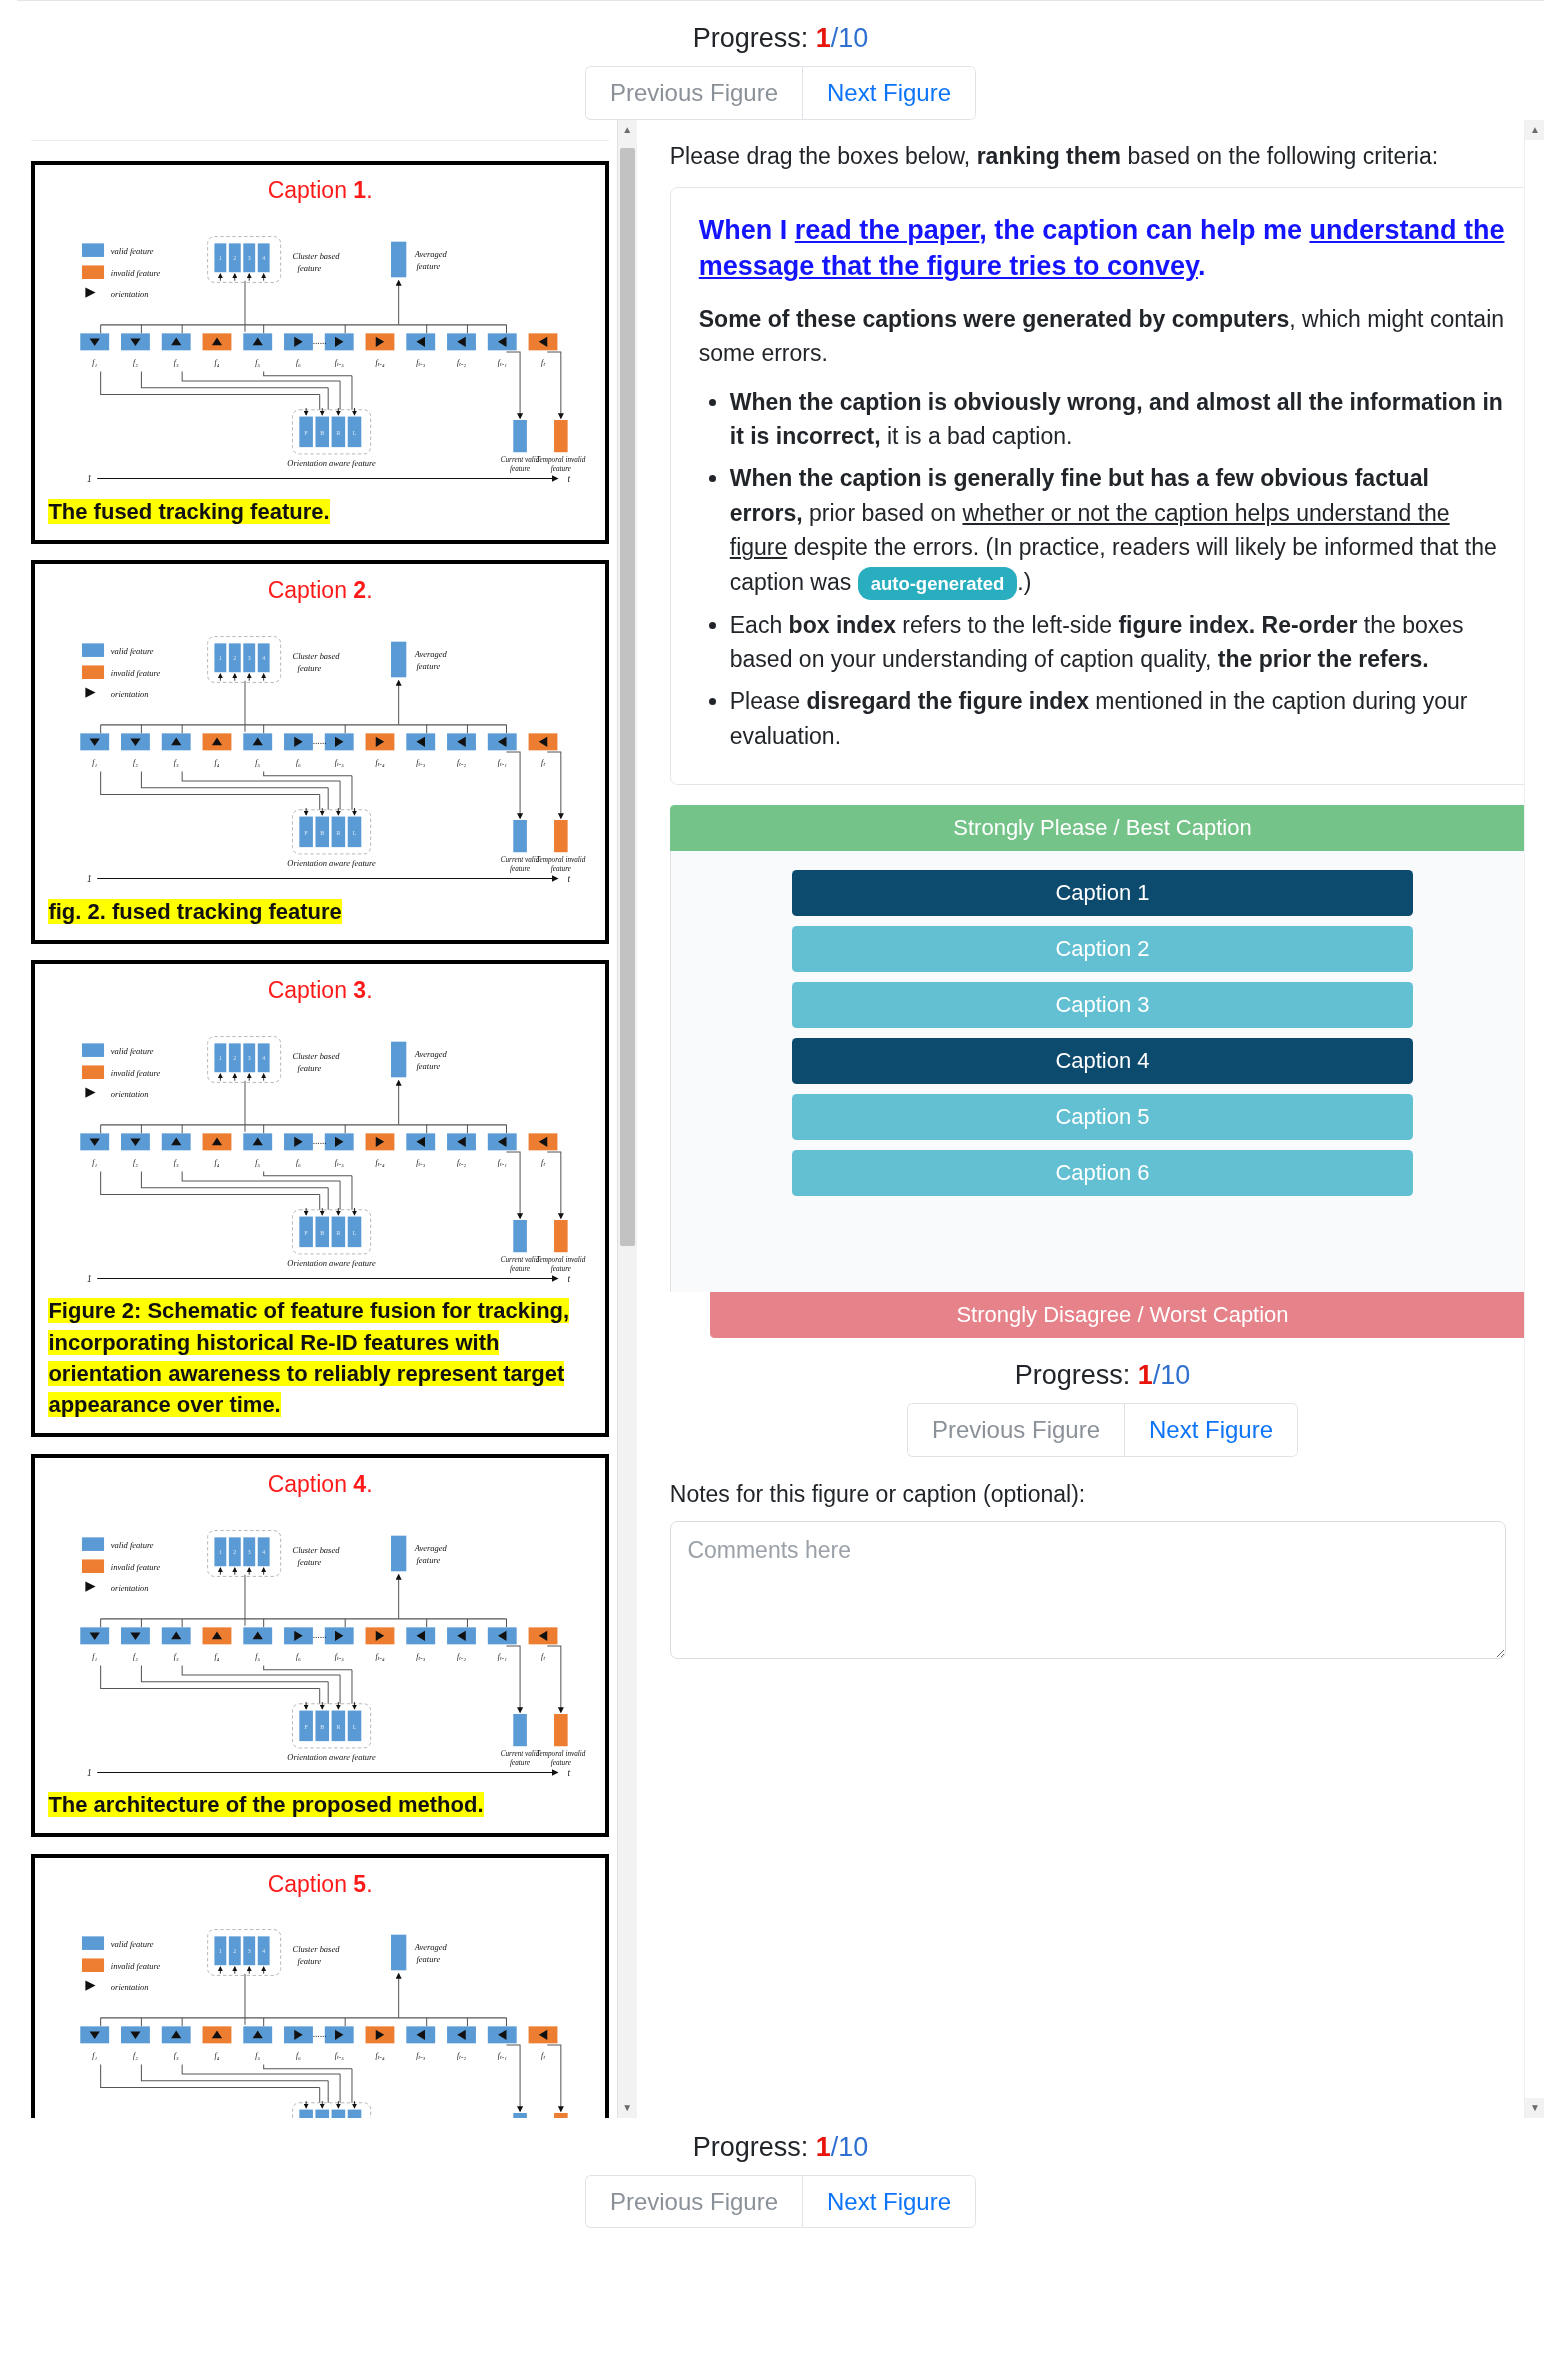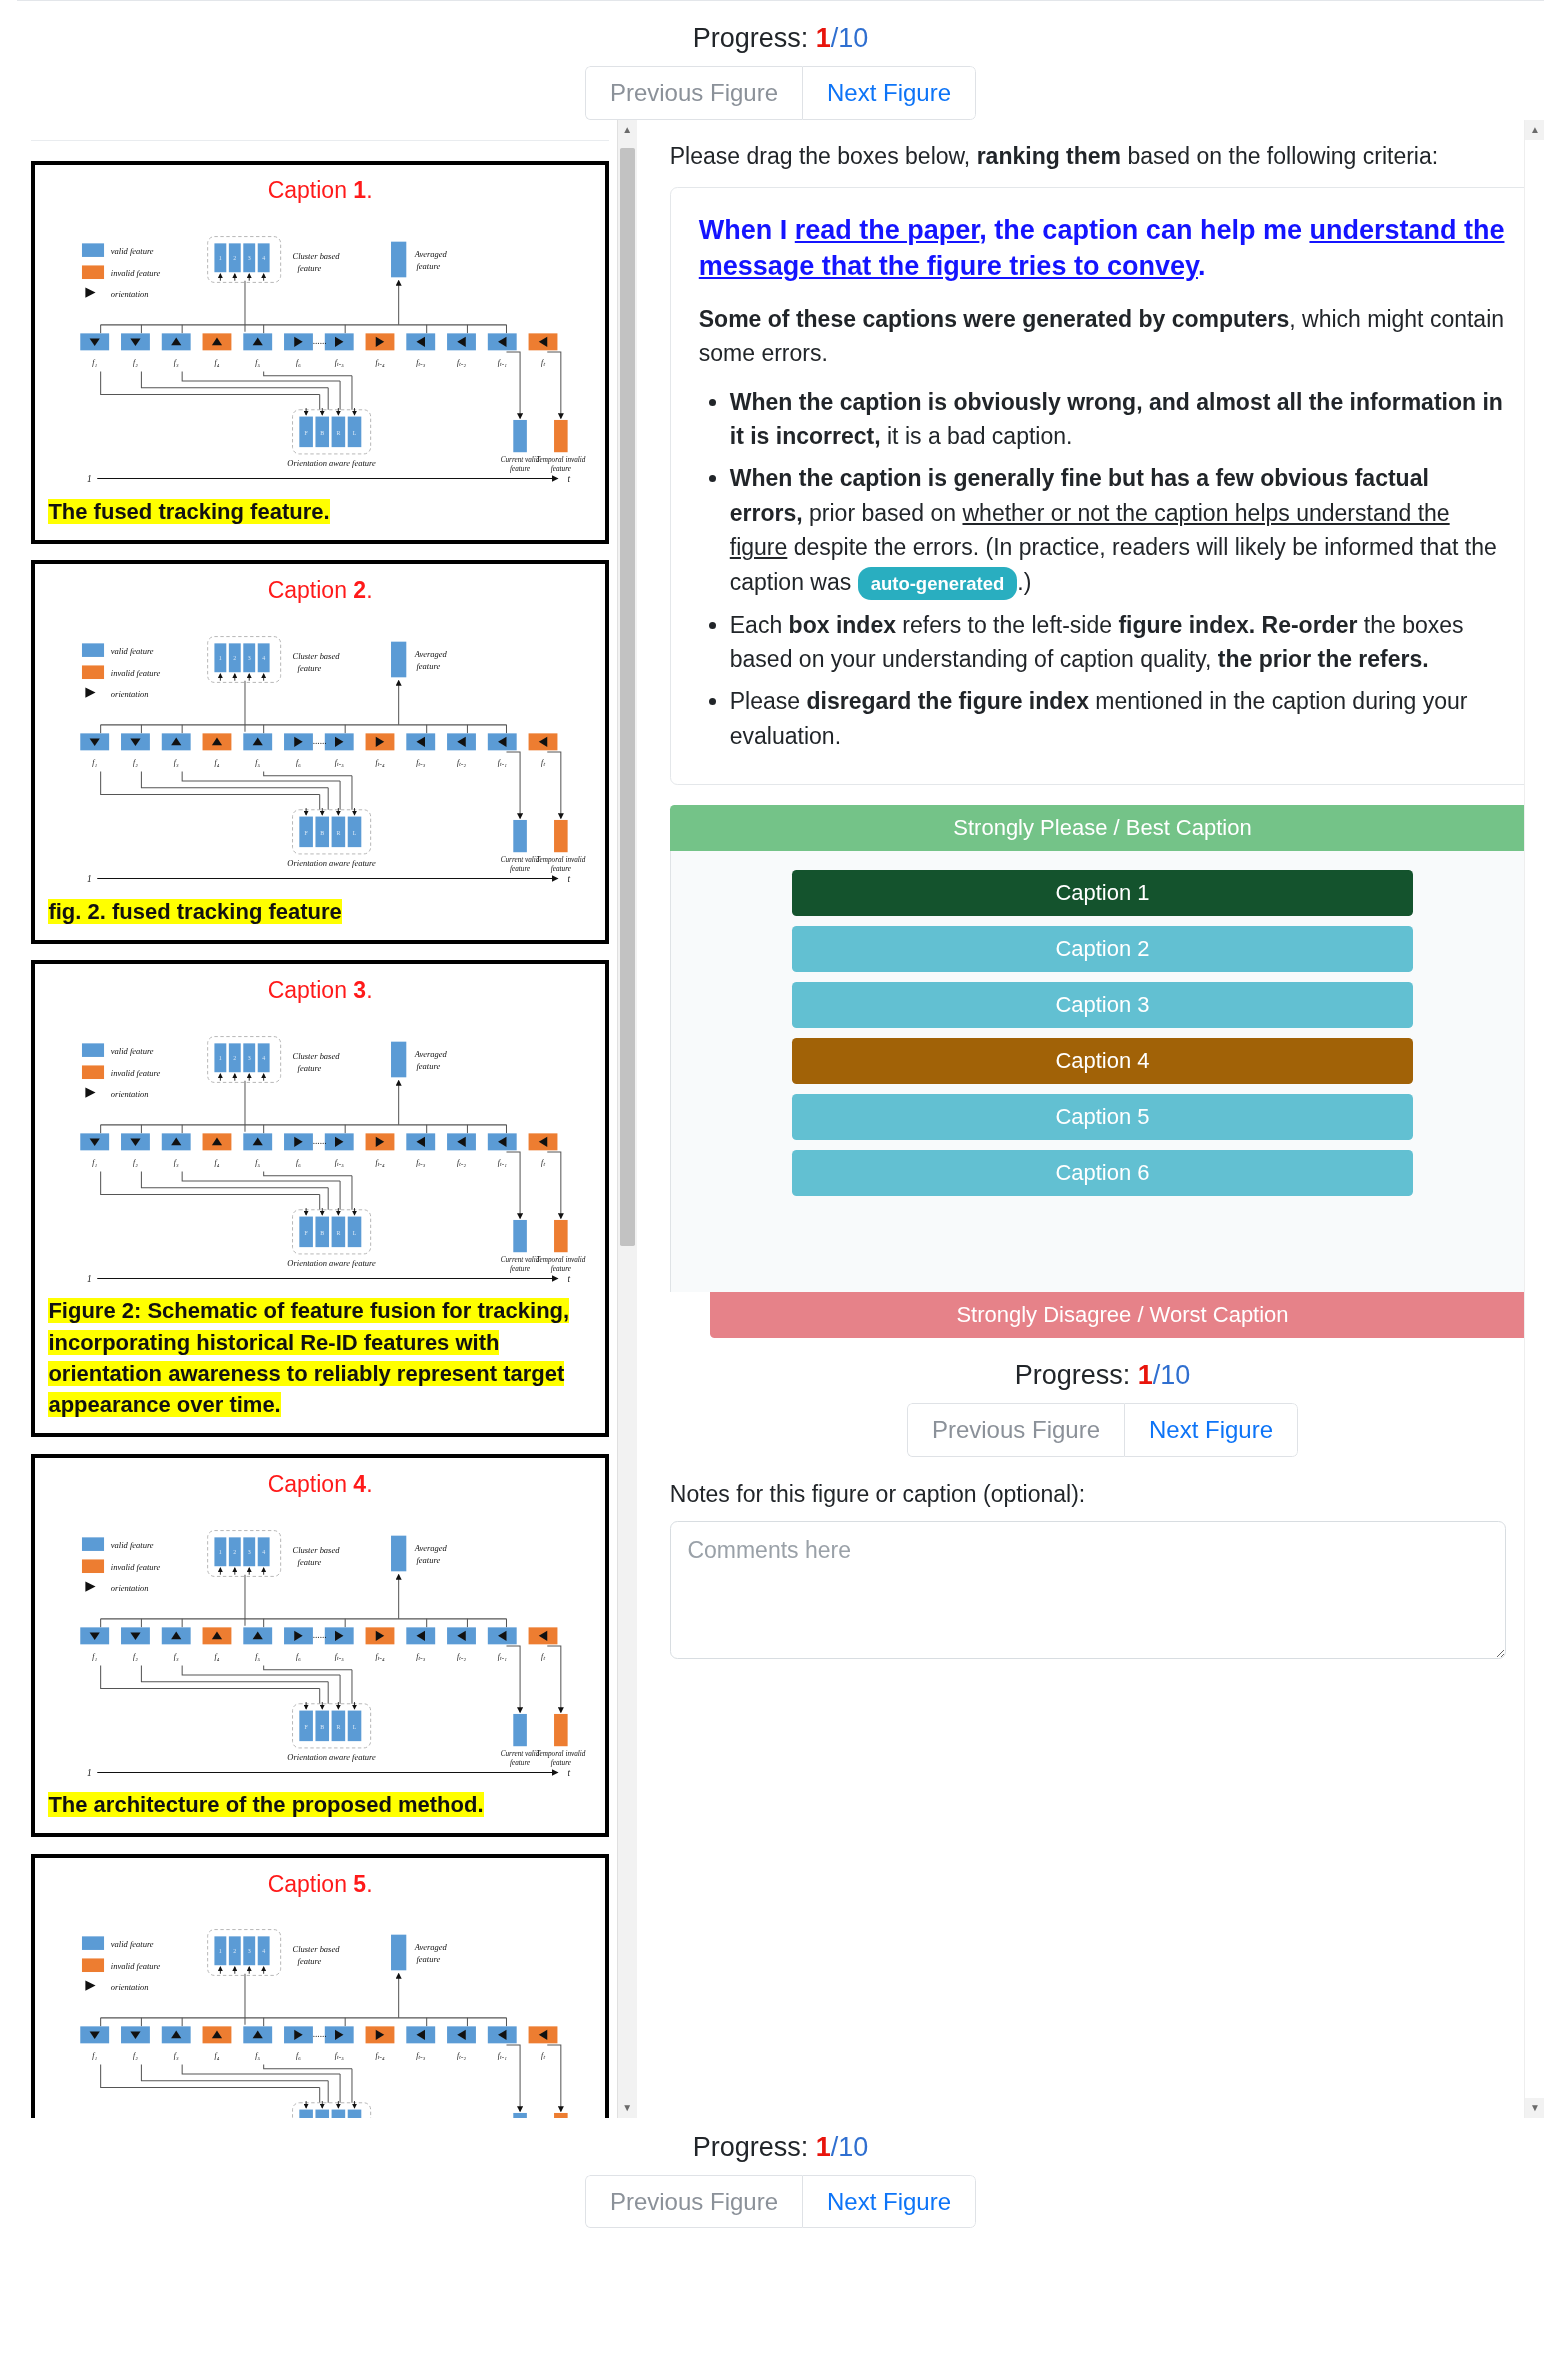--- a/index.html
+++ b/index.html
@@ -798,24 +798,24 @@
           <li><b>When the caption is obviously wrong, and almost all the information in it is incorrect,</b><span> it is a bad caption.</span></li>
           <li><b>When the caption is generally fine but has a few obvious factual errors,</b><span> prior based on </span><u>whether or not the caption helps understand the figure</u><span> despite the errors. (In practice, readers will likely be informed that the caption was </span><span class="badge">auto-generated</span><span>.)</span></li>
           <li><span>Each </span><b>box index</b><span> refers to the left-side </span><b>figure index. Re-order</b><span> the boxes based on your understanding of caption quality, </span><b>the prior the refers.</b></li>
           <li><span>Please </span><b>disregard the figure index</b><span> mentioned in the caption during your evaluation.</span></li>
         </ul>
     </div>
 
     <div class="rank-wrap">
       <div class="rank-head agree">Strongly Please / Best Caption</div>
       <div class="rank-body" id="rank-body">
-          <div class="rank-item" style="background: #14532d;">Caption 1</div>
+          <div class="rank-item" style="background: #0c4a6e;">Caption 1</div>
           <div class="rank-item" style="background: rgb(98, 192, 210);">Caption 2</div>
           <div class="rank-item" style="background: rgb(98, 192, 210);">Caption 3</div>
-          <div class="rank-item" style="background: #a16207;">Caption 4</div>
+          <div class="rank-item" style="background: #0c4a6e;">Caption 4</div>
           <div class="rank-item" style="background: rgb(98, 192, 210);">Caption 5</div>
           <div class="rank-item" style="background: rgb(98, 192, 210);">Caption 6</div>
         </div>
       <div class="rank-head disagree">Strongly Disagree / Worst Caption</div>
     </div>
 
     <div class="navblock">
       <div class="progress">
         <span>Progress:</span>
         <span class="cur">1</span><span class="tot">/</span><span class="tot">10</span>

